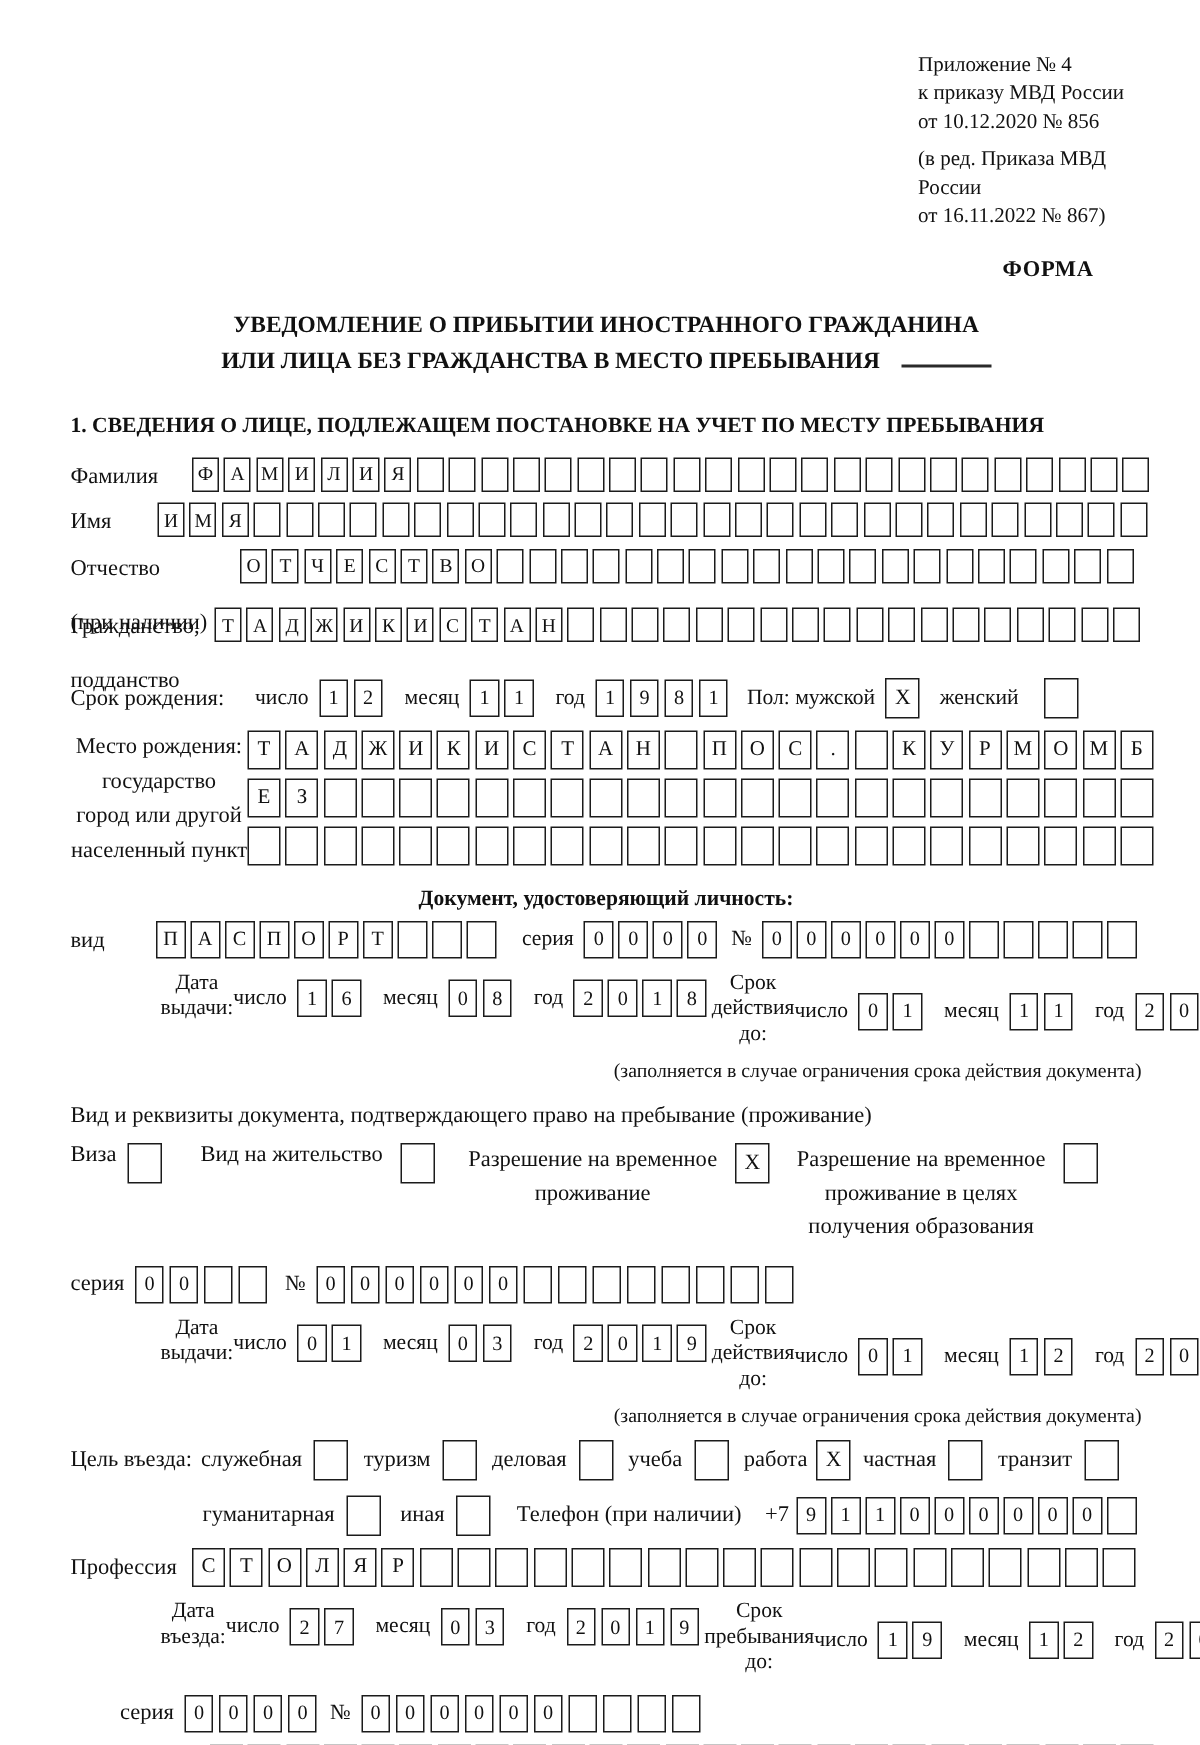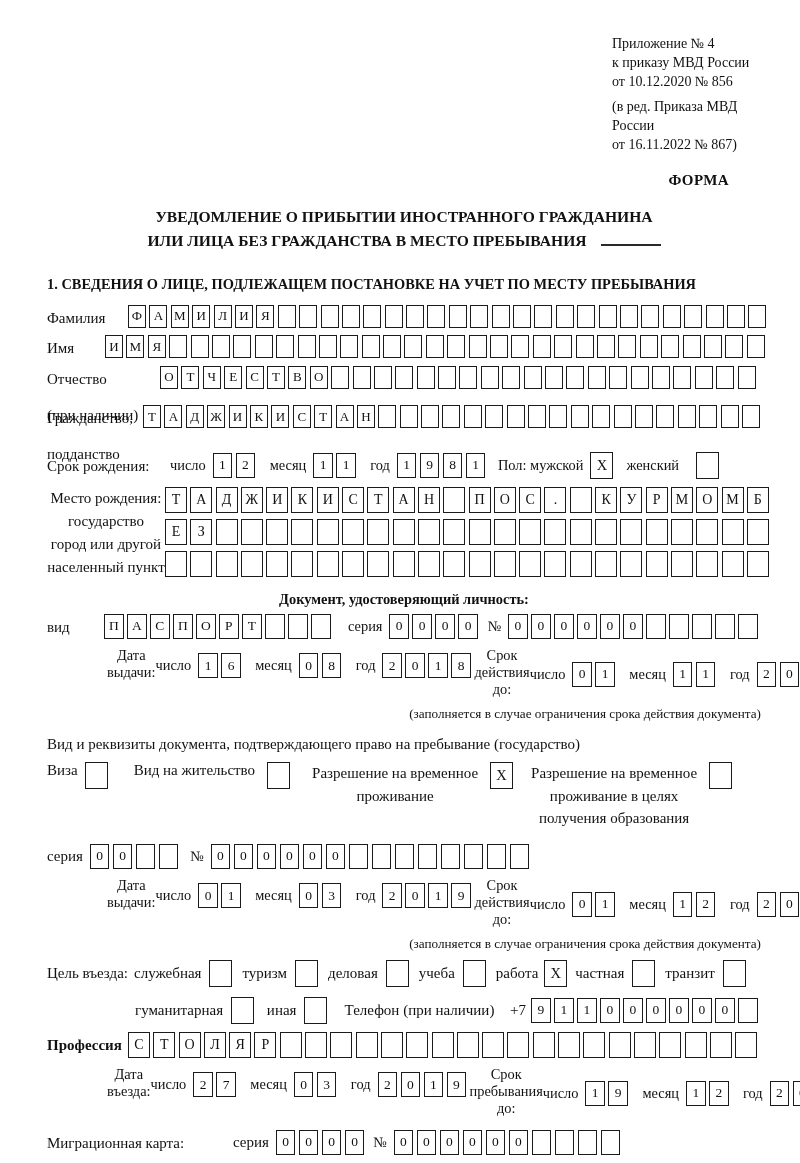--- a/index.html
+++ b/index.html
@@ -23,21 +23,21 @@
 
   
   .c,.cm,.cb,.cx{box-sizing:border-box;flex:none;display:inline-flex;align-items:center;justify-content:center;
       background:#fff;border:1.8px solid #1b1b1b;font-family:inherit;}
   .c {width:18px;height:23px;margin-right:3.4px;font-size:13px;}
   .cm{width:19.5px;height:25px;margin-right:3.5px;font-size:13.5px;}
   .cb{width:22px;height:26px;margin-right:3.3px;font-size:14px;}
   .cx{width:23px;height:27px;font-size:14.5px;}
 
   .w-surname{width:81px;} .w-name{width:58px;} .w-patro{width:113px;} .w-citiz{width:96px;}
-  .w-birthlbl{width:123px;} .w-kind{width:57px;} .w-prof{width:81px;font-weight:bold;} .w-migr{width:153px;}
+  .w-birthlbl{width:123px;} .w-kind{width:57px;} .w-prof{width:81px;} .w-migr{width:153px;}
 
   
   .sidecol{flex:none;font-size:15px;line-height:1.55;white-space:nowrap;text-align:center;}
   .stackrows .cells{margin-bottom:6px;}
 
   .dochead{text-align:center;font-weight:bold;font-size:14.4px;margin-top:8px;}
 
   
   .dpair{display:flex;justify-content:space-between;align-items:flex-start;margin-top:8px;}
   .dgroup{display:flex;flex-direction:row;}
@@ -409,21 +409,21 @@
           <span class="cm">2</span>
           <span class="cm">0</span>
           <span class="cm">2</span>
           <span class="cm">5</span>
         </div>
     </div>
   </div>
   <div class="vnote">(заполняется в случае ограничения срока действия документа)</div>
 
   <div class="ptext">
-    <div>Вид и реквизиты документа, подтверждающего право на пребывание (государство)</div>
+    <div>Вид и реквизиты документа, подтверждающего право на пребывание (проживание)</div>
   </div>
 
   <div class="chkrow">
     <span>Виза</span>
     <span class="cx" style="margin-left:7px;"></span>
     <span style="margin-left:26px;">Вид на жительство</span>
     <span class="cx"></span>
     <span class="ctr" style="margin-left:22px;">
       <span>Разрешение на временное</span><br>
       <span>проживание</span>
@@ -610,21 +610,20 @@
           <span class="dlbl">год</span>
           <span class="cm">2</span>
           <span class="cm">0</span>
           <span class="cm">2</span>
           <span class="cm">5</span>
         </div>
     </div>
   </div>
 
   <div class="frow" style="margin-top:9px;align-items:center;">
-    <div class="flabel w-migr">Миграционная карта:</div>
     <span class="dlbl" style="margin-left:33px;font-size:15px;">серия</span>
     <div class="cells">
         <span class="cm">0</span>
         <span class="cm">0</span>
         <span class="cm">0</span>
         <span class="cm">0</span>
       </div>
     <span class="dlbl" style="margin-left:5px;">№</span>
     <div class="cells">
         <span class="cm">0</span>

